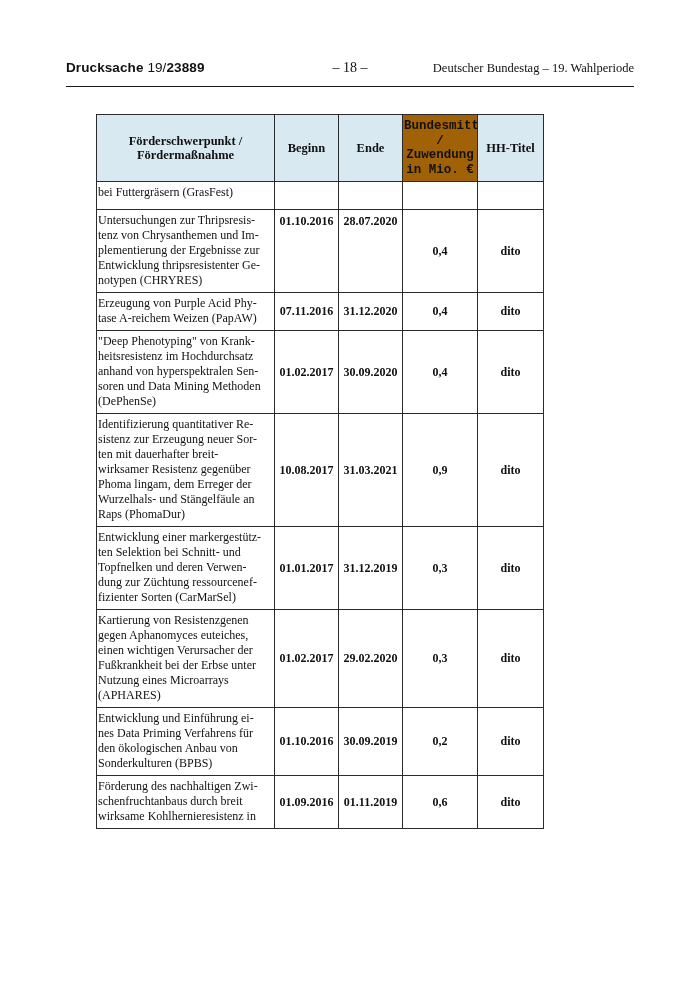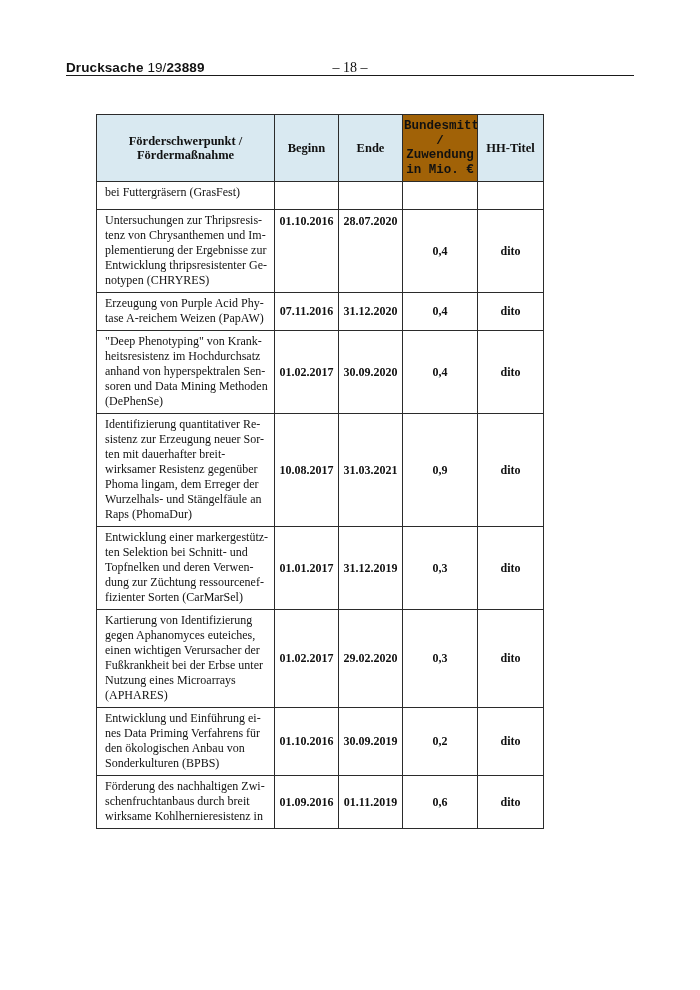--- a/index.html
+++ b/index.html
@@ -15,21 +15,21 @@
     background:#ffffff;
     margin:0 auto;
     overflow:hidden;
     font-family:"Liberation Serif","DejaVu Serif",serif;
     color:#111;
   }
   
   .page-header{
     position:absolute;top:60px;left:66px;width:568px;
     border-bottom:1.5px solid #1a1a1a;
-    padding-bottom:0;
+    padding-bottom:10px;
     display:flex;justify-content:space-between;align-items:baseline;
   }
   .doc-number{
     font-family:"Liberation Sans","DejaVu Sans",sans-serif;
     font-size:13.5px;font-weight:bold;letter-spacing:.1px;
   }
   .doc-number .thin{font-weight:normal;}
   .page-number{
     position:absolute;left:50%;transform:translateX(-50%);
     font-size:14px;
@@ -51,38 +51,39 @@
   }
   table.funding th{
     background:var(--header-bg);
     font-size:12.5px;line-height:14.5px;
     font-weight:bold;text-align:center;vertical-align:middle;
     padding:4px 1px;
   }
   table.funding th.white{background:#a16207;font-family:Liberation Mono, monospace;}
   td.c-massnahme{
     text-align:left;vertical-align:top;
-    padding:3px 2px 4px 8px;
+    padding:3px 2px 4px 1px;
     margin-top:8px;
   }
   td.c-date,td.c-num,td.c-hh{
     text-align:center;vertical-align:middle;padding:2px 1px;font-weight:bold;
   }
   td.v-top{vertical-align:top;padding-top:4px;}
   td.blue-line{border-bottom:2px solid var(--accent);}
   tr.spacer-row td{height:20px;}
 </style>
 </head>
 <body>
 
 <div class="page">
 
   <div class="page-header">
     <span class="doc-number"><span>Drucksache</span>&nbsp;<span class="thin">19/</span><span>23889</span></span>
     <span class="page-number">– 18 –</span>
+    <span class="publication">Deutscher Bundestag – 19. Wahlperiode</span>
   </div>
 
   <table class="funding">
     <colgroup>
       <col style="width:178px">
         <col style="width:64px">
         <col style="width:64px">
         <col style="width:75px">
         <col style="width:66px">
     </colgroup>
@@ -154,21 +155,21 @@
 ten Selektion bei Schnitt- und
 Topfnelken und deren Verwen-
 dung zur Züchtung ressourcenef-
 fizienter Sorten (CarMarSel)</td>
         <td class="c-date">01.01.2017</td>
         <td class="c-date">31.12.2019</td>
         <td class="c-num">0,3</td>
         <td class="c-hh">dito</td>
       </tr>
       <tr>
-        <td class="c-massnahme">Kartierung von Identifizierung
+        <td class="c-massnahme">Kartierung von Resistenzgenen
 gegen Aphanomyces euteiches,
 einen wichtigen Verursacher der
 Fußkrankheit bei der Erbse unter
 Nutzung eines Microarrays
 (APHARES)</td>
         <td class="c-date">01.02.2017</td>
         <td class="c-date">29.02.2020</td>
         <td class="c-num">0,3</td>
         <td class="c-hh">dito</td>
       </tr>

